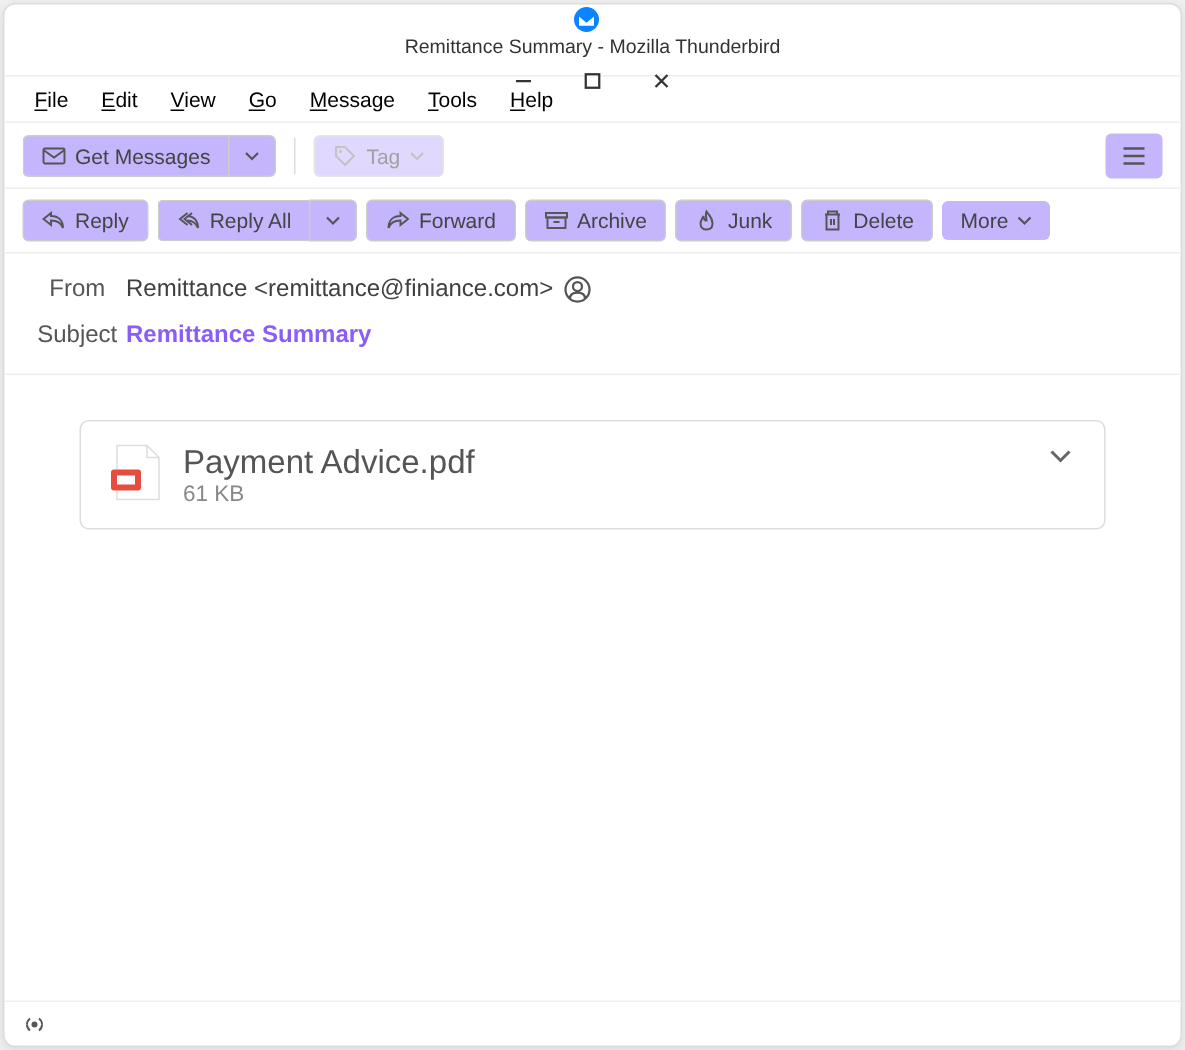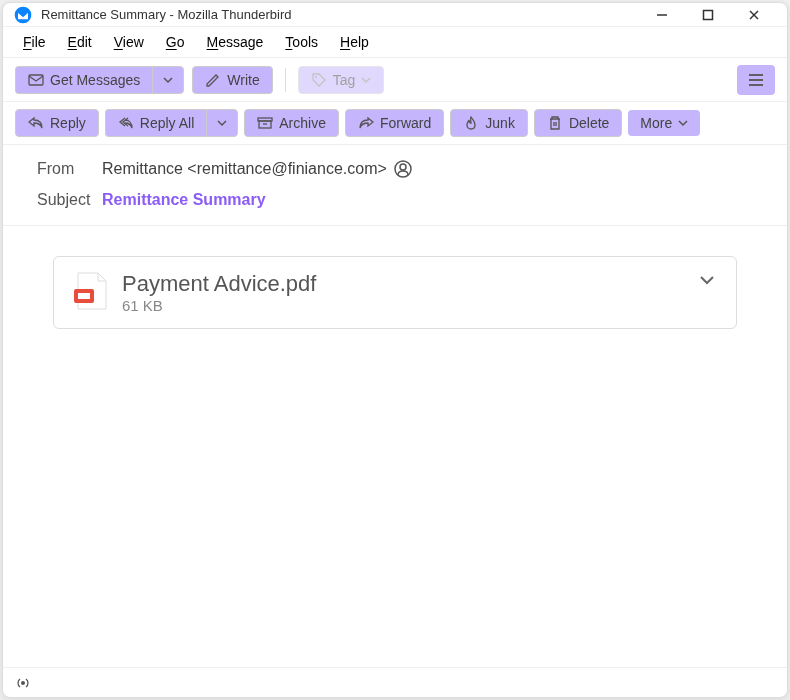--- a/index.html
+++ b/index.html
@@ -15,25 +15,26 @@
   width: 786px;
   height: 696px;
   border: 1px solid #ddd;
   border-radius: 8px;
   margin: 2px;
   display: flex;
   flex-direction: column;
   box-shadow: 0 2px 8px rgba(0,0,0,0.1);
 }
 .titlebar {
-  height: 24px;
+  height: 48px;
   display: flex;
   align-items: center;
   padding: 0 10px;
   border-bottom: 1px solid #eee;
+  flex-direction: column;
 }
 .titlebar-icon {
   width: 20px; height: 20px;
   margin-right: 8px;
 }
 .titlebar-title {
   font-size: 13px;
   color: #333;
   flex: 1;
 }
@@ -94,22 +95,23 @@
   border-top: 1px solid #eee;
   border-bottom: 1px solid #eee;
 }
 .btngroup {
   display: flex;
 }
 .btngroup .tbtn:first-child { border-top-right-radius: 0; border-bottom-right-radius: 0; border-right: none;}
 .btngroup .tbtn:last-child { border-top-left-radius: 0; border-bottom-left-radius: 0; }
 .btngroup .tbtn:not(:first-child):not(:last-child) { border-radius: 0; border-right: none;}
 .header-area {
-  padding: 8px 18px 10px 34px;
+  padding: 8px 18px 10px 16px;
   border-bottom: 1px solid #eee;
+  text-align: center;
 }
 .header-row {
   display: flex;
   align-items: center;
   padding: 6px 0;
   font-size: 16px;
 }
 .header-label {
   width: 65px;
   color: #555;
@@ -218,28 +220,20 @@
         <span>Get Messages</span>
       </button>
       <button class="tbtn icon-only">
         <span>
           <svg width="10" height="10" viewBox="0 0 10 10">
               <path d="M1 3 L5 7 L9 3" fill="none" stroke="#555" stroke-width="1.5"></path>
             </svg>
         </span>
       </button>
     </div>
-    <button class="tbtn">
-      <span>
-        <svg width="16" height="16" viewBox="0 0 16 16">
-            <path d="M2 14 L4 14 L13 5 L11 3 L2 12 Z" fill="none" stroke="#555" stroke-width="1.3"></path>
-          </svg>
-      </span>
-      <span>Write</span>
-    </button>
     <div class="sep"></div>
     <button class="tbtn" style="opacity:0.5">
       <span>
         <svg width="16" height="16" viewBox="0 0 16 16">
             <path d="M2 2 L8 2 L14 8 L8 14 L2 8 Z" fill="none" stroke="#888" stroke-width="1.3"></path>
             <circle cx="5" cy="5" r="1" fill="#888"></circle>
           </svg>
       </span>
       <span>Tag</span>
       <span>
@@ -281,34 +275,34 @@
         <span>
           <svg width="10" height="10" viewBox="0 0 10 10">
               <path d="M1 3 L5 7 L9 3" fill="none" stroke="#555" stroke-width="1.5"></path>
             </svg>
         </span>
       </button>
     </div>
     <button class="tbtn">
       <span>
         <svg width="16" height="16" viewBox="0 0 16 16">
+            <path d="M10 3 L15 7 L10 11 L10 8 C6 8 3 10 2 13 C2 8 5 5 10 5 Z" fill="none" stroke="#555" stroke-width="1.3"></path>
+          </svg>
+      </span>
+      <span>Forward</span>
+    </button>
+    <button class="tbtn">
+      <span>
+        <svg width="16" height="16" viewBox="0 0 16 16">
             <rect x="1" y="3" width="14" height="3" fill="none" stroke="#555" stroke-width="1.3"></rect>
             <rect x="2" y="6" width="12" height="7" fill="none" stroke="#555" stroke-width="1.3"></rect>
             <line x1="6" y1="9" x2="10" y2="9" stroke="#555" stroke-width="1.3"></line>
           </svg>
       </span>
       <span>Archive</span>
-    </button>
-    <button class="tbtn">
-      <span>
-        <svg width="16" height="16" viewBox="0 0 16 16">
-            <path d="M10 3 L15 7 L10 11 L10 8 C6 8 3 10 2 13 C2 8 5 5 10 5 Z" fill="none" stroke="#555" stroke-width="1.3"></path>
-          </svg>
-      </span>
-      <span>Forward</span>
     </button>
     <button class="tbtn">
       <span>
         <svg width="16" height="16" viewBox="0 0 16 16">
             <path d="M8 2 C10 5 12 6 12 10 C12 13 10 14 8 14 C6 14 4 13 4 10 C4 8 5 7 6 5 C6 7 7 8 8 8 C8 6 7 4 8 2 Z" fill="none" stroke="#555" stroke-width="1.3"></path>
           </svg>
       </span>
       <span>Junk</span>
     </button>
     <button class="tbtn">

